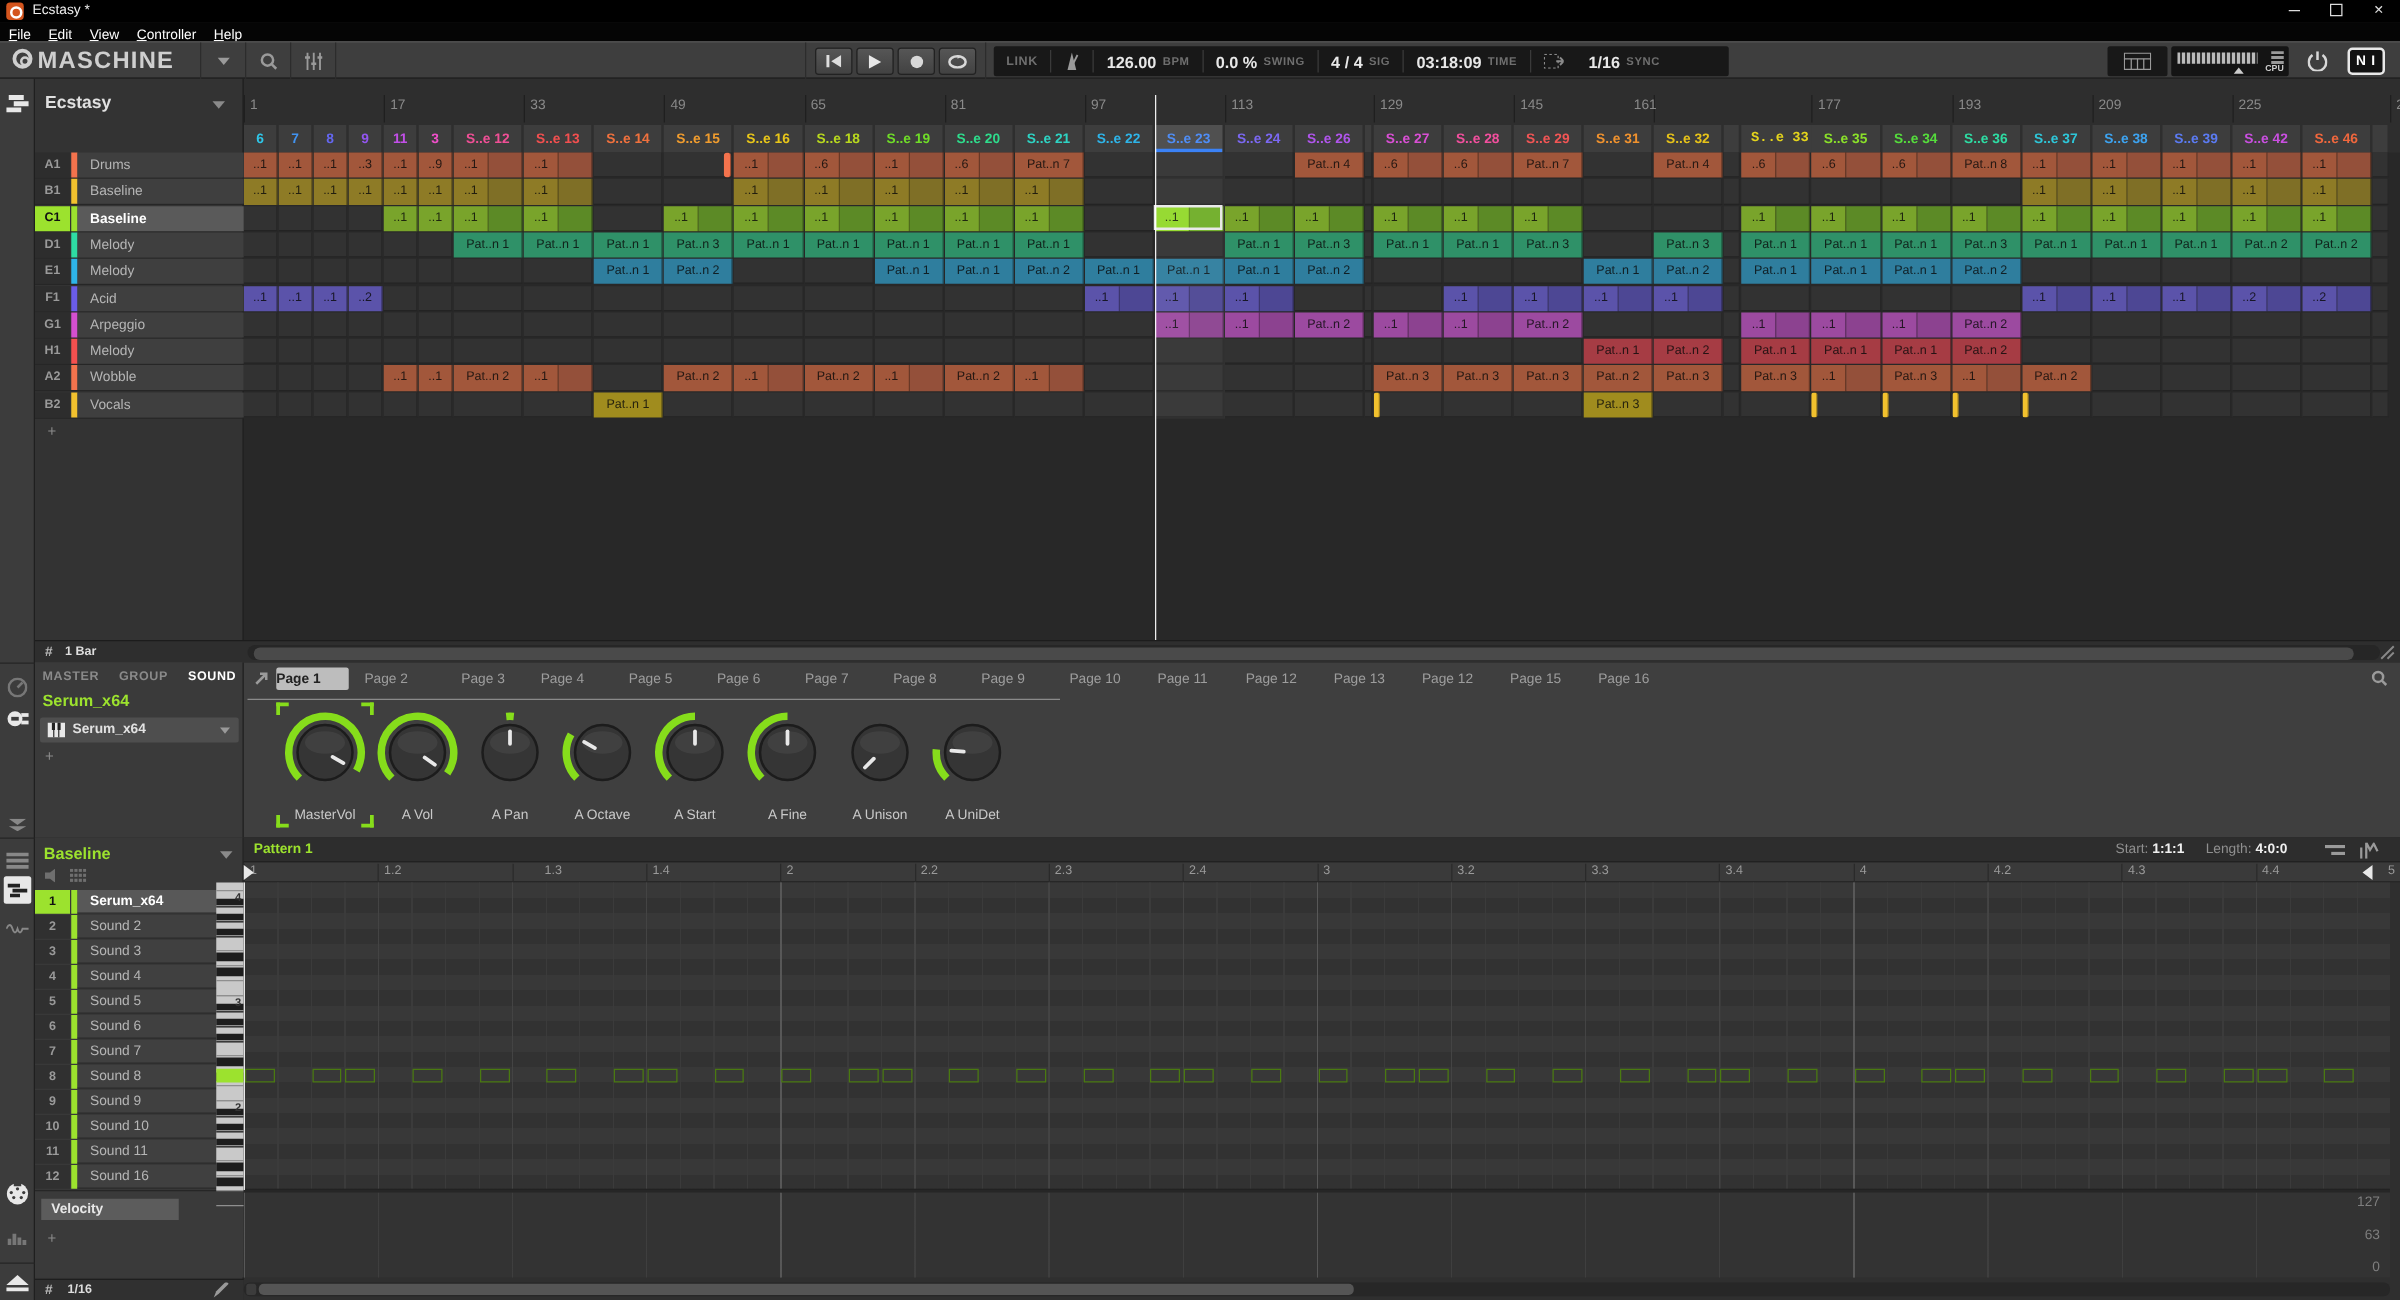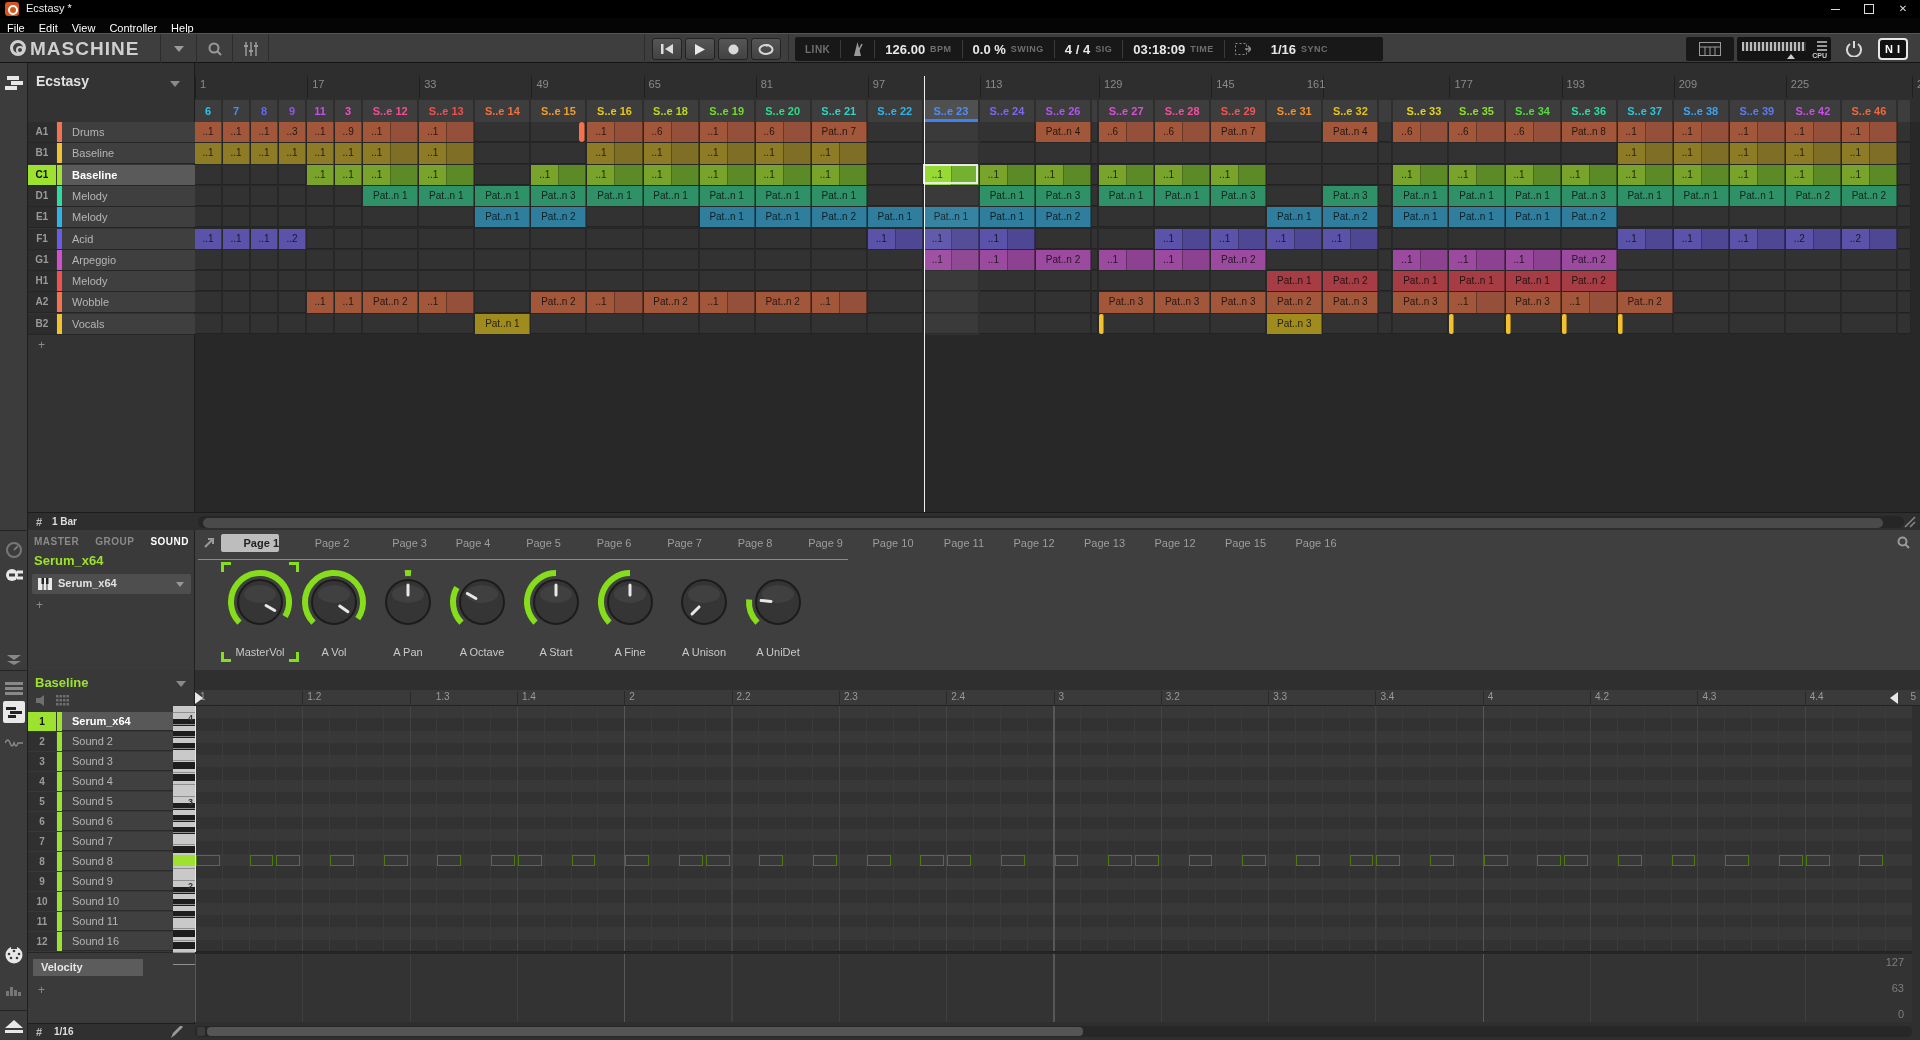--- a/index.html
+++ b/index.html
@@ -70,21 +70,21 @@
   #ctl-left { position:absolute; left:0; top:0; width:167px; height:140px; background:#3a3a3a; border-right:1px solid #1f1f1f; }
   #tabs { position:absolute; left:6px; top:6px; width:155px; display:flex; justify-content:space-between; }
   .tab { font-size:10px; font-weight:bold; color:#8a8a8a; letter-spacing:0.5px; }
   .tab.active { color:#fff; }
   #plugin-name { position:absolute; left:6px; top:23px; font-size:13px; font-weight:bold; }
   #slot { position:absolute; left:4px; top:44px; width:159px; height:20px; background:#4e4e4e; border-radius:2px; }
   #slot-name { position:absolute; left:26px; top:3px; color:#e2e2e2; font-size:11px; font-weight:bold; }
   #slot-dd { position:absolute; right:7px; top:8px; width:0; height:0; border-left:4px solid transparent; border-right:4px solid transparent; border-top:5px solid #999; }
   #slot-add { position:absolute; left:8px; top:68px; color:#8a8a8a; font-size:12px; }
   #pages { position:absolute; left:167px; top:0; width:1725px; height:26px; }
-  .page { position:absolute; top:4px; height:18px; line-height:18px; font-size:11px; color:#9d9d9d; text-align:right; }
+  .page { position:absolute; top:4px; height:18px; line-height:18px; font-size:11px; color:#9d9d9d; text-align:left; }
   .page.active { background:#bdbdbd; color:#222; border-radius:2px; font-weight:bold; }
   #pages-line { position:absolute; left:170px; top:29px; width:650px; height:1px; background:#8a8a8a; }
   .knob-cell { position:absolute; top:34px; width:74px; height:96px; }
   .knob-label { position:absolute; bottom:2px; width:100%; text-align:center; color:#c9c9c9; font-size:11px; }
   .kbrk { position:absolute; width:10px; height:10px; }
   
   #editor { position:absolute; left:28px; top:670px; width:1892px; height:370px; background:#2f2f2f; }
   #ed-left { position:absolute; left:0; top:0; width:167px; height:370px; background:#383838; border-right:1px solid #1f1f1f; }
   #group-name { position:absolute; left:7px; top:5px; font-size:13px; font-weight:bold; }
   #group-dd { position:absolute; right:8px; top:11px; width:0; height:0; border-left:5px solid transparent; border-right:5px solid transparent; border-top:6px solid #8a8a8a; }
@@ -393,21 +393,21 @@
       <div class="scene-cell scene-sel" style="left: 728.85px; width: 54.07px; color: rgb(79, 141, 245);">S..e 23</div>
       <div class="scene-cell" style="left: 784.91px; width: 54.07px; color: rgb(123, 104, 242);">S..e 24</div>
       <div class="scene-cell" style="left: 840.98px; width: 54.07px; color: rgb(176, 85, 236);">S..e 26</div>
       <div class="scene-cell" style="left: 897.04px; width: 5.01px;"></div>
       <div class="scene-cell" style="left: 904.05px; width: 54.07px; color: rgb(217, 79, 212);">S..e 27</div>
       <div class="scene-cell" style="left: 960.12px; width: 54.07px; color: rgb(242, 79, 158);">S..e 28</div>
       <div class="scene-cell" style="left: 1016.18px; width: 54.07px; color: rgb(242, 85, 85);">S..e 29</div>
       <div class="scene-cell" style="left: 1072.25px; width: 54.07px; color: rgb(240, 146, 46);">S..e 31</div>
       <div class="scene-cell" style="left: 1128.31px; width: 54.07px; color: rgb(230, 194, 25);">S..e 32</div>
       <div class="scene-cell" style="left: 1184.38px; width: 12.02px;"></div>
-      <div class="scene-cell" style="left: 1198.4px; width: 61px; color: rgb(228, 212, 28);">S..e 33</div>
+      <div class="scene-cell" style="left: 1198.4px; width: 61px; color: rgb(228, 212, 28); font-family: Liberation Mono, monospace;">S..e 33</div>
       <div class="scene-cell" style="left: 1254.46px; width: 54.07px; color: rgb(138, 224, 42);">S..e 35</div>
       <div class="scene-cell" style="left: 1310.53px; width: 54.07px; color: rgb(85, 220, 60);">S..e 34</div>
       <div class="scene-cell" style="left: 1366.59px; width: 54.07px; color: rgb(46, 220, 163);">S..e 36</div>
       <div class="scene-cell" style="left: 1422.66px; width: 54.07px; color: rgb(46, 198, 216);">S..e 37</div>
       <div class="scene-cell" style="left: 1478.72px; width: 54.07px; color: rgb(61, 163, 240);">S..e 38</div>
       <div class="scene-cell" style="left: 1534.79px; width: 54.07px; color: rgb(91, 123, 242);">S..e 39</div>
       <div class="scene-cell" style="left: 1590.85px; width: 54.07px; color: rgb(201, 79, 224);">S..e 42</div>
       <div class="scene-cell" style="left: 1646.92px; width: 54.07px; color: rgb(240, 103, 61);">S..e 46</div>
       <div class="scene-cell" style="left: 1702.98px; width: 12.02px;"></div>
     </div>
@@ -1280,20 +1280,34 @@
       <div id="vel-add">+</div>
     </div>
     <div id="ed-foot">
       <span class="hash abs" style="left:8px;top:2px">#</span>
       <span class="abs" style="left:26px;top:2px;color:#ddd;font-size:10px;font-weight:bold">1/16</span>
       <svg class="abs" style="right:12px;top:2px" width="13" height="13">
           <path d="M1 12 L3 7 L11 -1 L13 1 L5 9 Z" fill="#9a9a9a"></path>
         </svg>
     </div>
   </div>
+  <div id="ed-head">
+    <div id="pattern-name" class="green">Pattern 1</div>
+    <div id="startlen">
+      <span>Start:</span> <b>1:1:1</b>
+      <span>Length:</span> <b>4:0:0</b>
+    </div>
+    <svg class="abs" style="right:44px;top:6px" width="16" height="9">
+        <rect x="0" y="0" width="16" height="2.5" fill="#9a9a9a"></rect>
+        <rect x="5" y="5.5" width="11" height="2.5" fill="#9a9a9a"></rect>
+      </svg>
+    <svg class="abs" style="right:16px;top:4px" width="16" height="13">
+        <path d="M1 13 L1 4 M5 13 L5 0 M5 0 L8 6 L11 1 L14 7" stroke="#9a9a9a" stroke-width="1.8" fill="none"></path>
+      </svg>
+  </div>
   <div id="ruler">
       <div class="beat-lbl" style="left: 0px; width: 101.31px;">1</div>
       <div class="beat-lbl" style="left: 107.31px; width: 101.31px;">1.2</div>
       <div class="beat-lbl" style="left: 214.63px; width: 101.31px; padding-left: 25px;">1.3</div>
       <div class="beat-lbl" style="left: 321.94px; width: 101.31px;">1.4</div>
       <div class="beat-lbl" style="left: 429.25px; width: 101.31px;">2</div>
       <div class="beat-lbl" style="left: 536.56px; width: 101.31px;">2.2</div>
       <div class="beat-lbl" style="left: 643.88px; width: 101.31px;">2.3</div>
       <div class="beat-lbl" style="left: 751.19px; width: 101.31px;">2.4</div>
       <div class="beat-lbl" style="left: 858.5px; width: 101.31px;">3</div>

